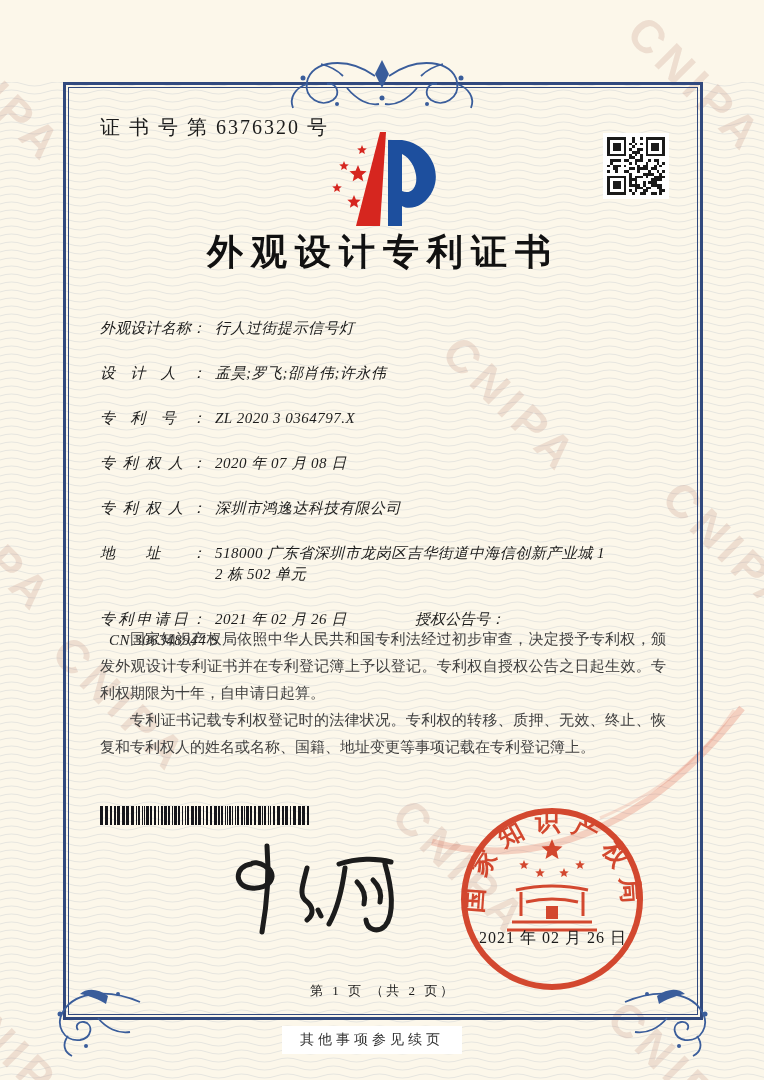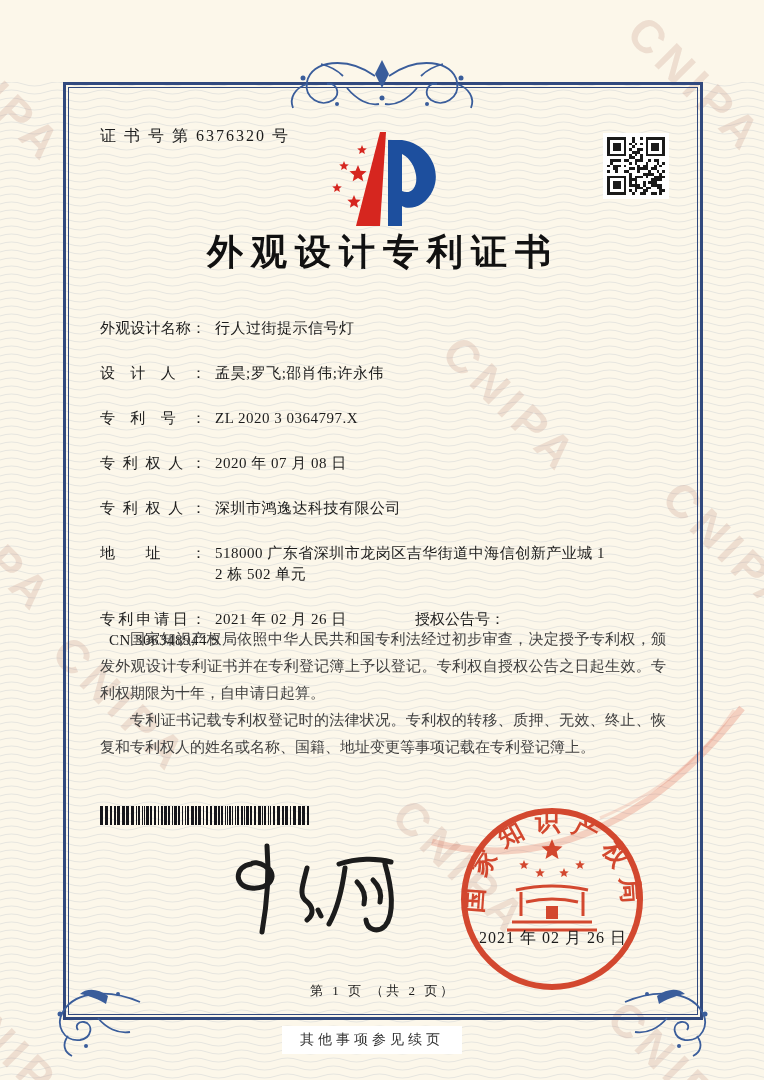--- a/index.html
+++ b/index.html
@@ -7,28 +7,28 @@
         font-family:"Liberation Serif","DejaVu Serif",serif;color:#1c1c1c;}
   .waves{position:absolute;left:0;top:0;z-index:0;}
   .wm{position:absolute;z-index:1;font-family:"Liberation Sans","DejaVu Sans",sans-serif;
       font-weight:bold;font-size:46px;letter-spacing:6px;color:rgba(196,150,134,0.26);
       transform:rotate(45deg);transform-origin:left top;white-space:nowrap;}
   .red-swirl{position:absolute;left:0;top:0;z-index:1;pointer-events:none;}
   .frame{position:absolute;left:63px;top:82px;width:634px;height:932px;
          border:3px solid #31497e;z-index:2;}
   .frame::after{content:"";position:absolute;inset:2px;border:1px solid #31497e;}
   .ornament{position:absolute;z-index:3;}
-  .cert-no{position:absolute;left:100px;top:126px;z-index:4;font-size:16px;letter-spacing:2px;}
+  .cert-no{position:absolute;left:100px;top:114px;z-index:4;font-size:20px;letter-spacing:2px;}
   .logo{position:absolute;left:325px;top:128px;z-index:4;}
   .qr{position:absolute;left:603px;top:133px;z-index:4;background:#ffffff;padding:4px;}
   .qr svg{display:block;}
   .title{position:absolute;left:63px;top:228px;width:640px;margin:0;z-index:4;
          text-align:center;font-size:36px;font-weight:bold;letter-spacing:8px;color:#111;}
   .fields{position:absolute;left:100px;top:318px;width:520px;z-index:4;font-size:15px;}
-  .field-row{margin-bottom:24px;line-height:21px;}
+  .field-row{margin-bottom:24px;line-height:21px;font-style:italic;}
   .flabel{display:inline-block;width:106px;text-align:justify;text-align-last:justify;
           vertical-align:top;}
   .fvalue{display:inline-block;margin-left:9px;vertical-align:top;white-space:pre-line;
           max-width:460px;letter-spacing:0.5px;}
   .fvalue.fixed{width:200px;}
   .flabel.second{width:auto;text-align-last:auto;}
   .body-text{position:absolute;left:100px;top:626px;width:566px;z-index:4;font-size:15px;}
   .body-text p{margin:0;text-indent:2em;line-height:27px;text-align:justify;color:#404040;}
   .barcode{position:absolute;left:100px;top:806px;width:214px;height:19px;z-index:4;font-size:0;}
   .barcode i{display:inline-block;height:100%;background:#15151a;}

